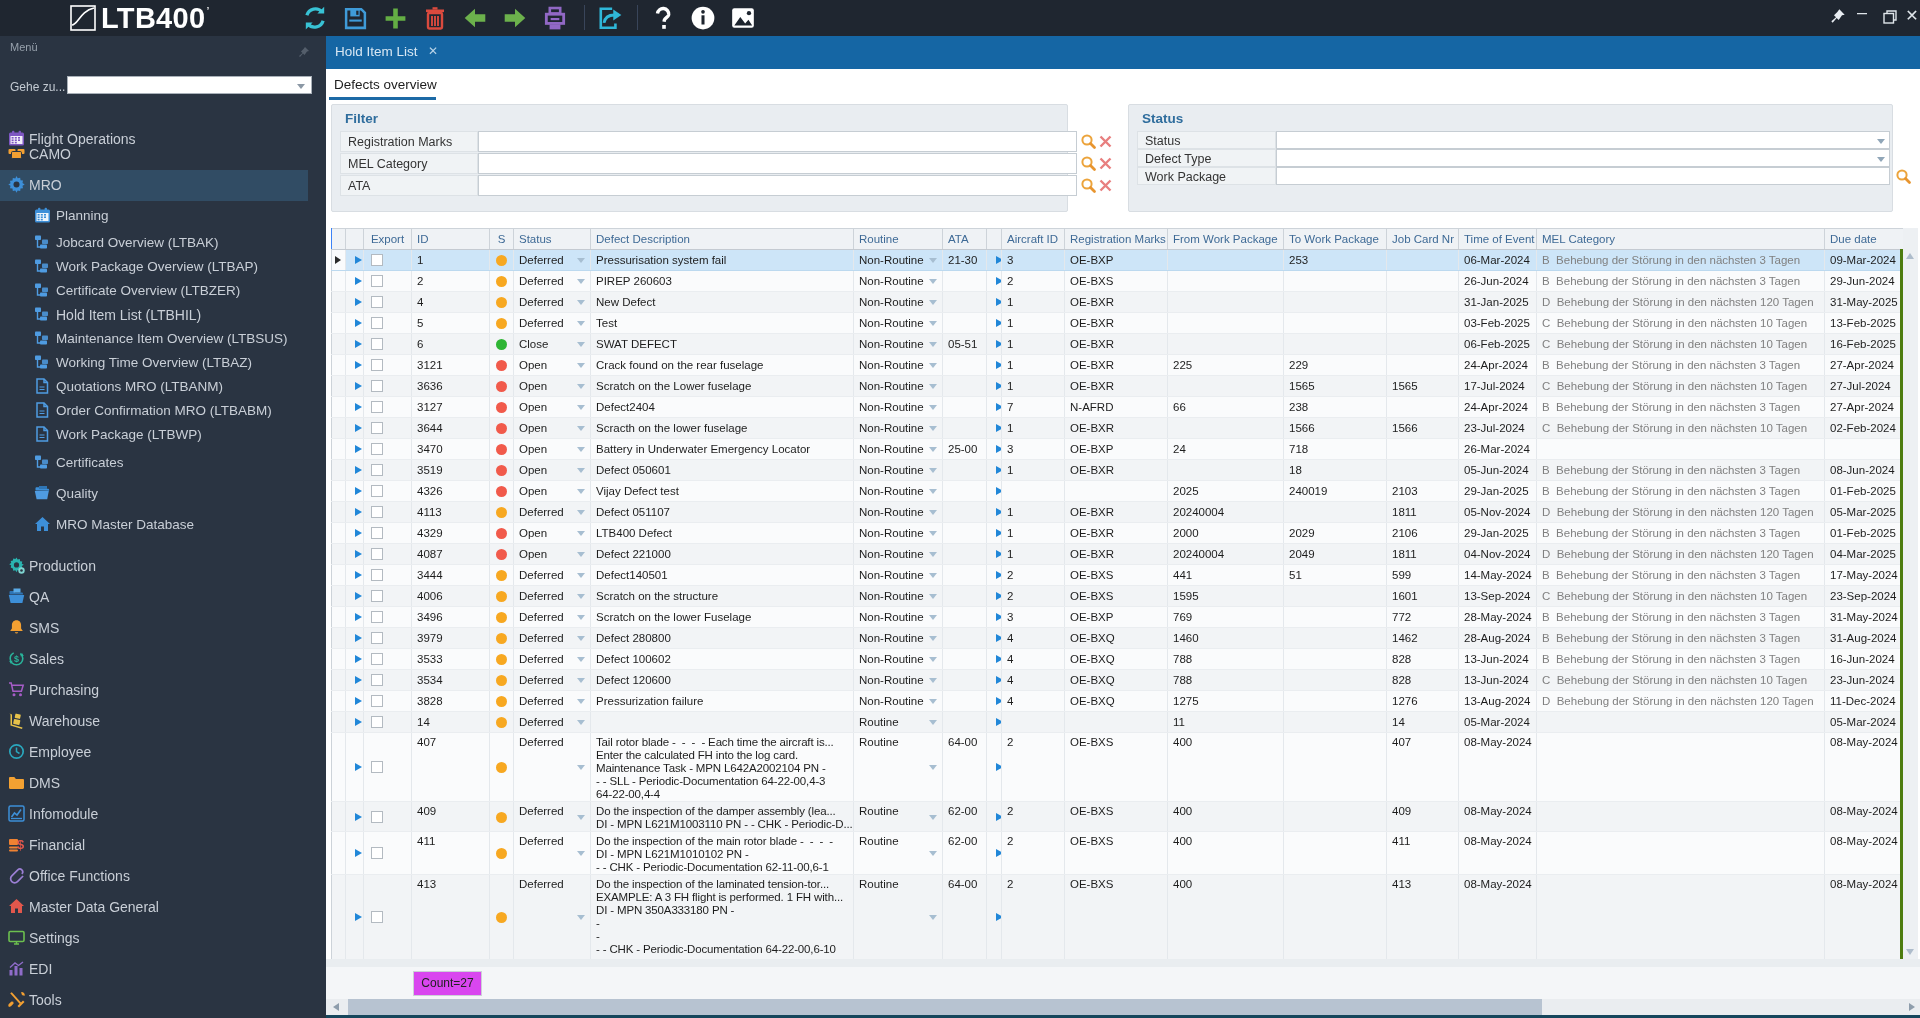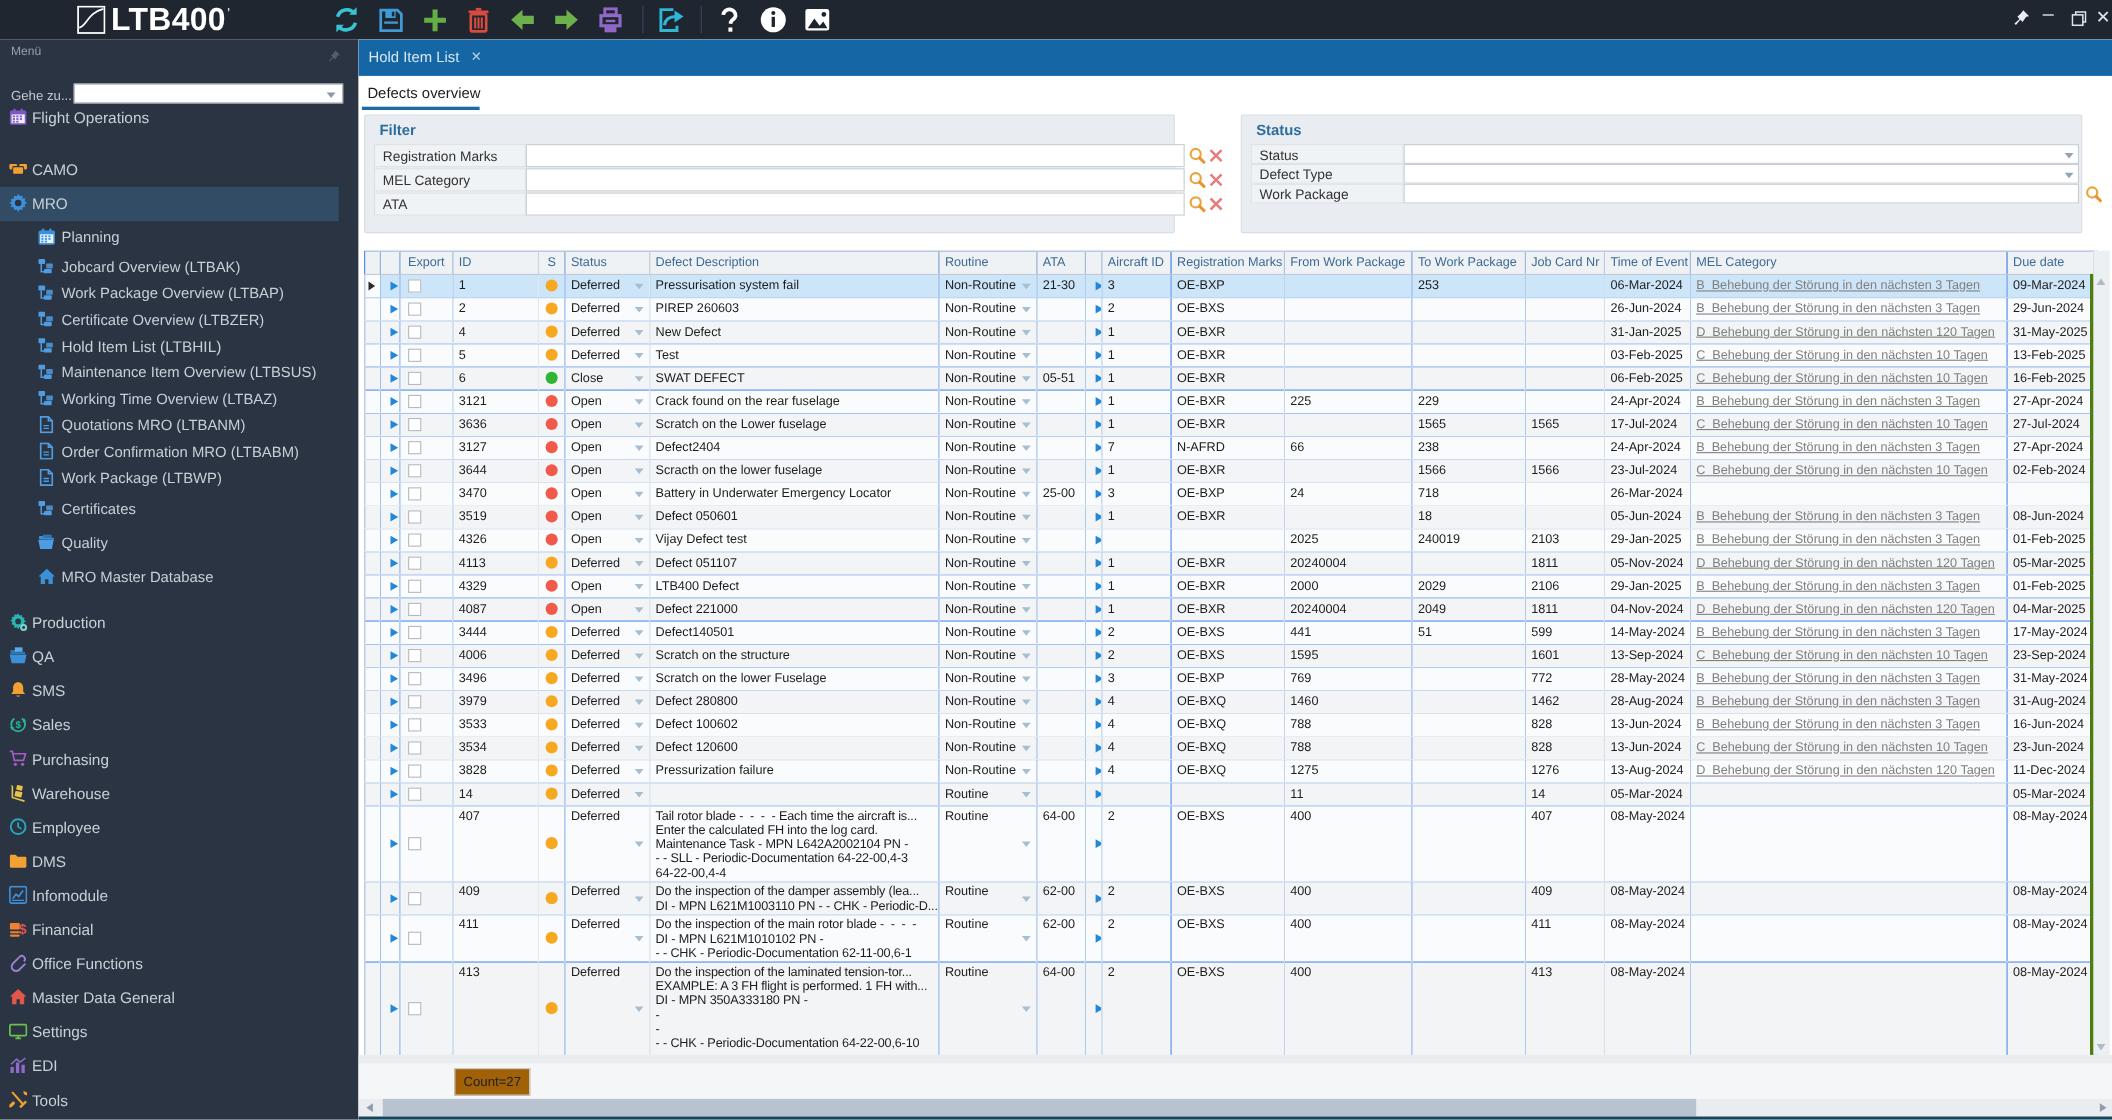--- a/index.html
+++ b/index.html
@@ -56,46 +56,46 @@
 .grid tr.tall td.c0,.grid tr.tall td.c1,.grid tr.tall td.c2,.grid tr.tall td.c4,.grid tr.tall td.c9{vertical-align:middle;padding-top:0;}
 .grid td.c6{line-height:13px;}
 .grid tr.tall td.c6{letter-spacing:-0.15px;}
 .grid td.c4{padding:0;text-align:center;}
 .grid td.c2{padding:0;}
 .cc{display:inline-block;width:11px;height:11px;border-radius:50%;vertical-align:middle;}
 .cb{width:12px;height:12px;border:1px solid #b3bac1;background:#fff;margin-left:7px;}
 .exp{width:0;height:0;border-left:7px solid #2187d8;border-top:4.5px solid transparent;border-bottom:4.5px solid transparent;margin-left:4px;}
 .ind{width:0;height:0;border-left:6px solid #2b2b2b;border-top:4px solid transparent;border-bottom:4px solid transparent;margin-left:3px;}
 .dd{position:absolute;right:5px;top:50%;margin-top:-2px;border-left:4px solid transparent;border-right:4px solid transparent;border-top:5px solid #a7bed1;}
-.mel{color:#808080;text-decoration:underline;}
+.mel{color:#808080;}
 
 
 #vscroll{position:absolute;left:1577px;top:192px;width:15px;height:731px;background:#edf0f3;}
 #vup{position:absolute;left:3px;top:25px;border-left:4.5px solid transparent;border-right:4.5px solid transparent;border-bottom:6px solid #aebccb;}
 #vdn{position:absolute;left:3px;bottom:4px;border-left:4.5px solid transparent;border-right:4.5px solid transparent;border-top:6px solid #aebccb;}
 #gridend{position:absolute;left:0px;top:923px;width:1594px;height:8px;background:#e9edf0;}
 #footer{position:absolute;left:0px;top:931px;width:1594px;height:33px;background:#f4f6f8;}
-#countbox{position:absolute;left:87px;top:4px;width:69px;height:25px;background:#a16207;border:1px solid #ccd1d6;font-size:12px;color:#222;text-align:center;padding-top:4px;}
+#countbox{position:absolute;left:87px;top:4px;width:69px;height:25px;background:#d946ef;border:1px solid #ccd1d6;font-size:12px;color:#222;text-align:center;padding-top:4px;}
 #hscroll{position:absolute;left:0;top:963px;width:1594px;height:16px;background:#eaedf0;}
 #hthumb{position:absolute;left:22px;top:0;width:1194px;height:16px;background:#b7c3d1;}
 #hleft{position:absolute;left:7px;top:4px;border-top:4.5px solid transparent;border-bottom:4.5px solid transparent;border-right:6px solid #8e9dac;}
 #hright{position:absolute;right:5px;top:4px;border-top:4.5px solid transparent;border-bottom:4.5px solid transparent;border-left:6px solid #8e9dac;}
 #tealline{position:absolute;left:0;top:979px;width:1594px;height:3px;background:#16465c;}
 </style>
 </head>
 <body>
 <div id="app">
   <div id="sidebar">
     <div id="menuhdr">Menü</div>
     <div id="menupin"><svg width="12" height="12" viewBox="0 0 12 12">
           <path d="M7 1l4 4-2 .5L6.5 9 5 7.5 2 11 1 10l3.5-3L3 5.5 5.5 3z" fill="#77828e"></path>
         </svg></div>
     <div id="gehelabel">Gehe zu...</div>
     <div id="geheselect"></div>
-    <div class="mi" style="top:56px">
+    <div class="mi" style="top:88px">
         <span class="mic" style="left:8px"><svg width="17" height="17" viewBox="0 0 17 17">
             <rect x="1" y="2.5" width="15" height="13" rx="1.5" fill="#7e57c2"></rect>
             <rect x="4" y="0.8" width="2.4" height="3.6" rx="1" fill="#7e57c2"></rect>
             <rect x="10.6" y="0.8" width="2.4" height="3.6" rx="1" fill="#7e57c2"></rect>
             <rect x="2.5" y="6" width="12" height="8" fill="#fff" opacity=".9"></rect>
             <g fill="#7e57c2">
               <rect x="3.6" y="7" width="2" height="1.6"></rect>
               <rect x="6.8" y="7" width="2" height="1.6"></rect>
               <rect x="10" y="7" width="2" height="1.6"></rect>
               <rect x="3.6" y="9.4" width="2" height="1.6"></rect>

